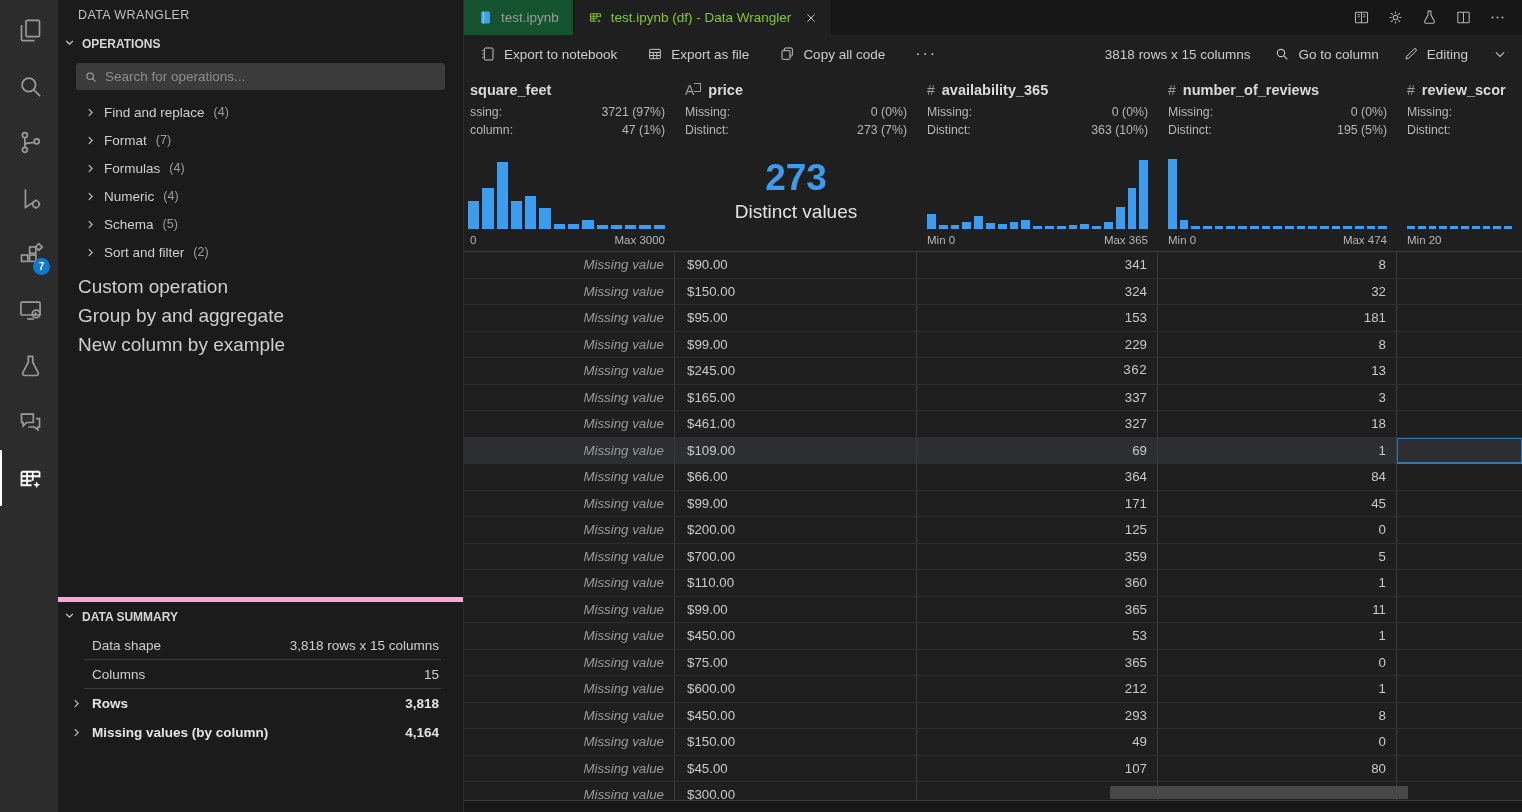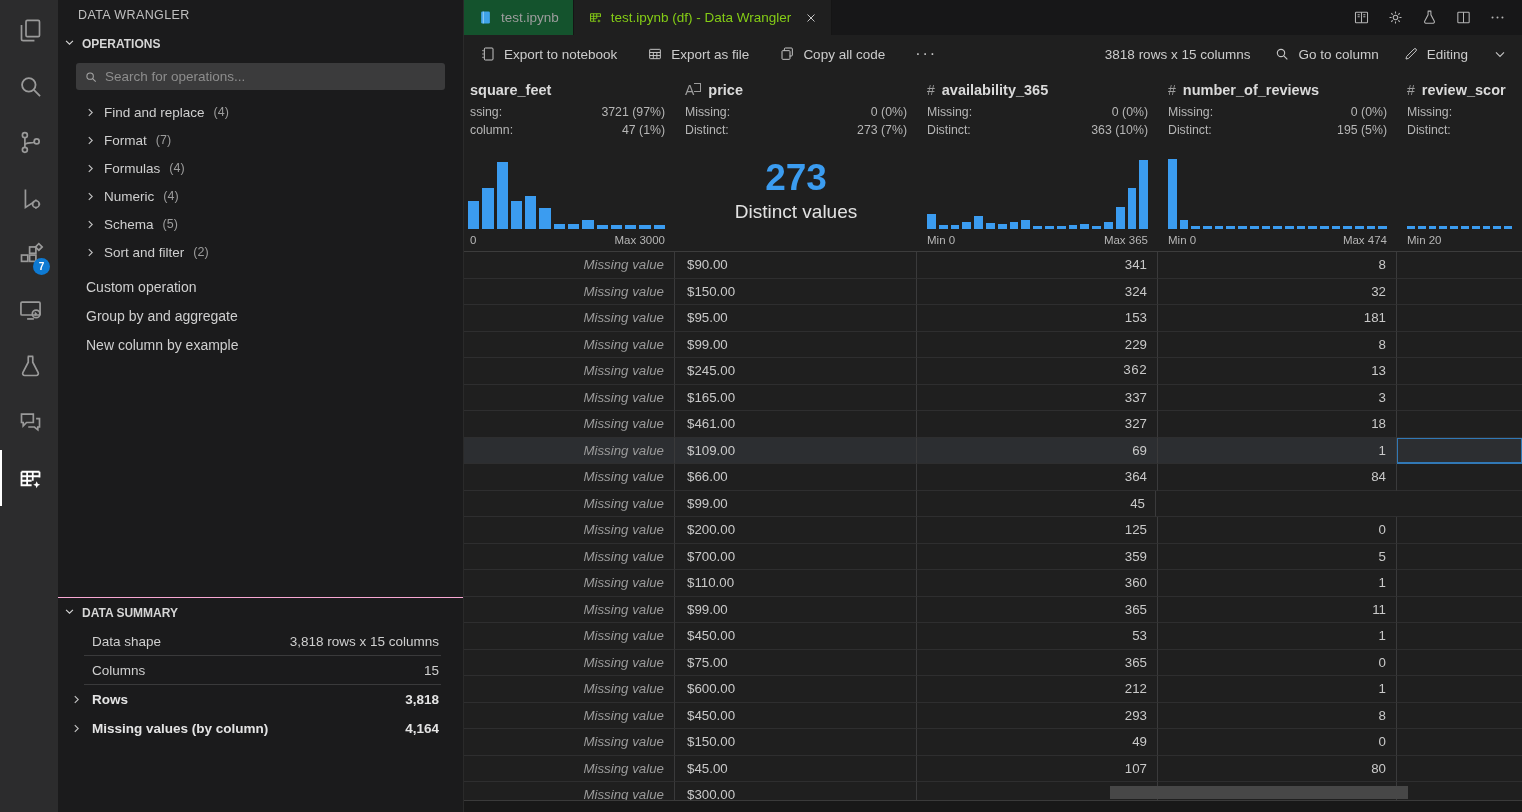--- a/index.html
+++ b/index.html
@@ -18,24 +18,24 @@
   .sb-title{padding:8px 0 0 20px;font-size:12.5px;color:#c0c0c0;letter-spacing:.4px;height:30px}
   .sec-head{display:flex;align-items:center;gap:7px;padding-left:6px;height:28px;font-size:12px;font-weight:700;color:#d6d6d6;cursor:pointer}
   .sec-head svg,.tree-chev svg{width:11px;height:11px}
   .searchbox{margin:5px 18px 8px 18px;height:27px;background:#3b3b3c;border-radius:3px;display:flex;align-items:center;padding:0 8px;gap:7px}
   .searchbox svg{width:14px;height:14px;color:#a6a6a6;flex:none}
   .searchbox input{background:transparent;border:0;outline:0;color:#cfcfcf;font-size:13.5px;width:100%;font-family:inherit}
   .searchbox input::placeholder{color:#8d8d8d}
   .tree-item{display:flex;align-items:center;height:28px;padding-left:27px;gap:8px;font-size:13.5px;color:#cfcfcf;cursor:pointer}
   .tree-chev{color:#c3c3c3;display:flex}
   .tree-count{color:#9c9c9c;font-size:12.5px;margin-left:1px}
-  .action-item{display:flex;align-items:center;height:29px;padding-left:28px;font-size:14px;color:#cfcfcf;cursor:pointer}
+  .action-item{display:flex;align-items:center;height:29px;padding-left:20px;font-size:19px;color:#cfcfcf;cursor:pointer}
   .actions{margin-top:6px}
 
-  .summary{position:absolute;left:0;right:0;top:597px;border-top:1px solid #f9a8d4}
+  .summary{position:absolute;left:0;right:0;top:597px;border-top:5px solid #f9a8d4}
   .summary .sec-head{height:29px}
   .sum-row{display:flex;align-items:center;height:29px;padding:0 24px 0 34px;font-size:13.5px;position:relative}
   .sum-row .chev{position:absolute;left:13px;display:flex;color:#c3c3c3}
   .sum-row .chev svg{width:11px;height:11px}
   .sum-label{color:#cfcfcf}
   .sum-val{margin-left:auto;color:#cfcfcf}
   .sum-row.bold .sum-label,.sum-row.bold .sum-val{font-weight:700;color:#e4e4e4}
   .sum-row.divider:after{content:"";position:absolute;left:26px;right:22px;bottom:0;border-bottom:1px solid #3a3a3b}
 
   
@@ -631,20 +631,21 @@
           <div class="g-row">
             <div class="g-cell a-right missing" style="width: 211px;">Missing value</div>
             <div class="g-cell a-left" style="width: 242px;">$66.00</div>
             <div class="g-cell a-right" style="width: 241px;">364</div>
             <div class="g-cell a-right" style="width: 239px;">84</div>
             <div class="g-cell a-right flex"></div>
           </div>
           <div class="g-row">
             <div class="g-cell a-right missing" style="width: 211px;">Missing value</div>
             <div class="g-cell a-left" style="width: 242px;">$99.00</div>
+            <div class="g-cell a-right" style="width: 241px;">171</div>
             <div class="g-cell a-right" style="width: 239px;">45</div>
             <div class="g-cell a-right flex"></div>
           </div>
           <div class="g-row">
             <div class="g-cell a-right missing" style="width: 211px;">Missing value</div>
             <div class="g-cell a-left" style="width: 242px;">$200.00</div>
             <div class="g-cell a-right" style="width: 241px;">125</div>
             <div class="g-cell a-right" style="width: 239px;">0</div>
             <div class="g-cell a-right flex"></div>
           </div>

